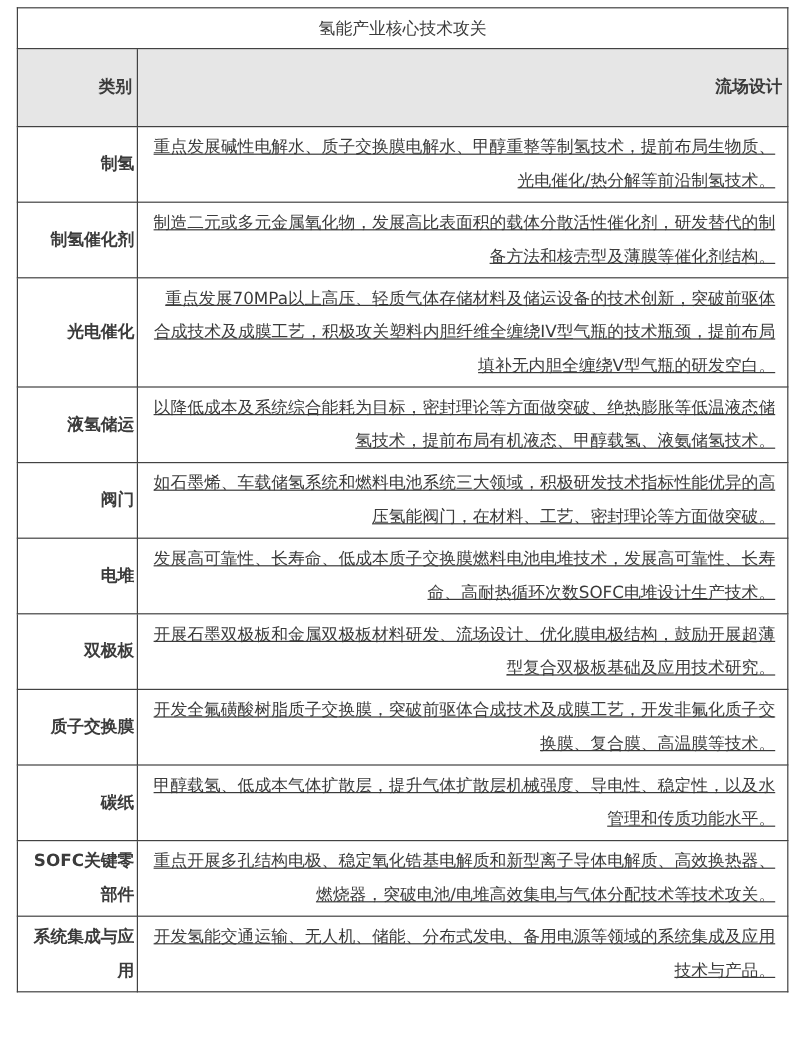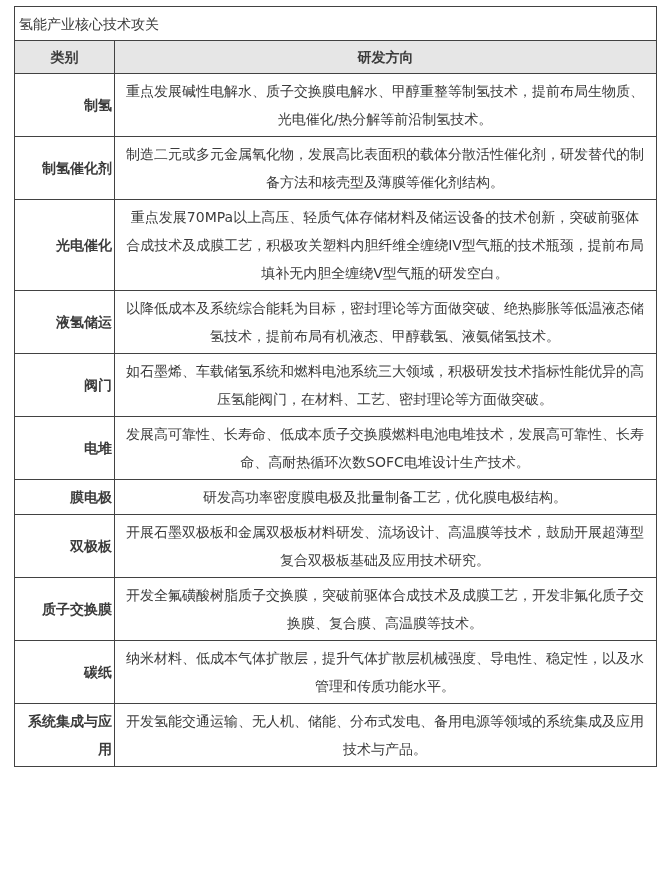--- a/index.html
+++ b/index.html
@@ -25,59 +25,61 @@
     table-layout: fixed;
   }
   table.tech-table td, table.tech-table th {
     border: 1px solid #424242;
     font-size: 14px;
     line-height: 28px;
     vertical-align: middle;
     word-break: break-all;
   }
   td.title-cell {
+    text-align: center;
     font-weight: normal;
     height: 33px;
     padding: 0 4px;
   }
   th.hdr {
     background: #e6e6e6;
     font-weight: bold;
-    text-align: center;
+    text-align: right;
     height: 32px;
-    padding: 0 4px;
+    padding: 16px 4px;
   }
   col.c-cat { width: 100px; }
   col.c-dir { width: 542px; }
   td.cat {
     font-weight: bold;
     text-align: right;
     padding: 3px 2px;
   }
   td.dir {
-    text-align: center;
+    text-align: right;
     padding: 3px 10px 3px 9px;
+    text-decoration: underline;
   }
 </style>
 </head>
 <body>
 
 <div class="table-wrap">
   <table class="tech-table">
     <colgroup>
       <col class="c-cat">
       <col class="c-dir">
     </colgroup>
     <tbody>
       <tr>
         <td class="title-cell" colspan="2">氢能产业核心技术攻关</td>
       </tr>
       <tr>
         <th class="hdr">类别</th>
-        <th class="hdr">研发方向</th>
+        <th class="hdr">流场设计</th>
       </tr>
       <tr>
         <td class="cat">制氢</td>
         <td class="dir">重点发展碱性电解水、质子交换膜电解水、甲醇重整等制氢技术，提前布局生物质、光电催化/热分解等前沿制氢技术。</td>
       </tr>
       <tr>
         <td class="cat">制氢催化剂</td>
         <td class="dir">制造二元或多元金属氧化物，发展高比表面积的载体分散活性催化剂，研发替代的制备方法和核壳型及薄膜等催化剂结构。</td>
       </tr>
       <tr>
@@ -90,34 +92,34 @@
       </tr>
       <tr>
         <td class="cat">阀门</td>
         <td class="dir">如石墨烯、车载储氢系统和燃料电池系统三大领域，积极研发技术指标性能优异的高压氢能阀门，在材料、工艺、密封理论等方面做突破。</td>
       </tr>
       <tr>
         <td class="cat">电堆</td>
         <td class="dir">发展高可靠性、长寿命、低成本质子交换膜燃料电池电堆技术，发展高可靠性、长寿命、高耐热循环次数SOFC电堆设计生产技术。</td>
       </tr>
       <tr>
-        <td class="cat">膜电极</td>
-        <td class="dir">研发高功率密度膜电极及批量制备工艺，优化膜电极结构。</td>
-      </tr>
-      <tr>
         <td class="cat">双极板</td>
-        <td class="dir">开展石墨双极板和金属双极板材料研发、流场设计、高温膜等技术，鼓励开展超薄型复合双极板基础及应用技术研究。</td>
+        <td class="dir">开展石墨双极板和金属双极板材料研发、流场设计、优化膜电极结构，鼓励开展超薄型复合双极板基础及应用技术研究。</td>
       </tr>
       <tr>
         <td class="cat">质子交换膜</td>
         <td class="dir">开发全氟磺酸树脂质子交换膜，突破前驱体合成技术及成膜工艺，开发非氟化质子交换膜、复合膜、高温膜等技术。</td>
       </tr>
       <tr>
         <td class="cat">碳纸</td>
-        <td class="dir">纳米材料、低成本气体扩散层，提升气体扩散层机械强度、导电性、稳定性，以及水管理和传质功能水平。</td>
+        <td class="dir">甲醇载氢、低成本气体扩散层，提升气体扩散层机械强度、导电性、稳定性，以及水管理和传质功能水平。</td>
+      </tr>
+      <tr>
+        <td class="cat">SOFC关键零部件</td>
+        <td class="dir">重点开展多孔结构电极、稳定氧化锆基电解质和新型离子导体电解质、高效换热器、燃烧器，突破电池/电堆高效集电与气体分配技术等技术攻关。</td>
       </tr>
       <tr>
         <td class="cat">系统集成与应用</td>
         <td class="dir">开发氢能交通运输、无人机、储能、分布式发电、备用电源等领域的系统集成及应用技术与产品。</td>
       </tr>
     </tbody>
   </table>
 </div>
 
 </body></html>

